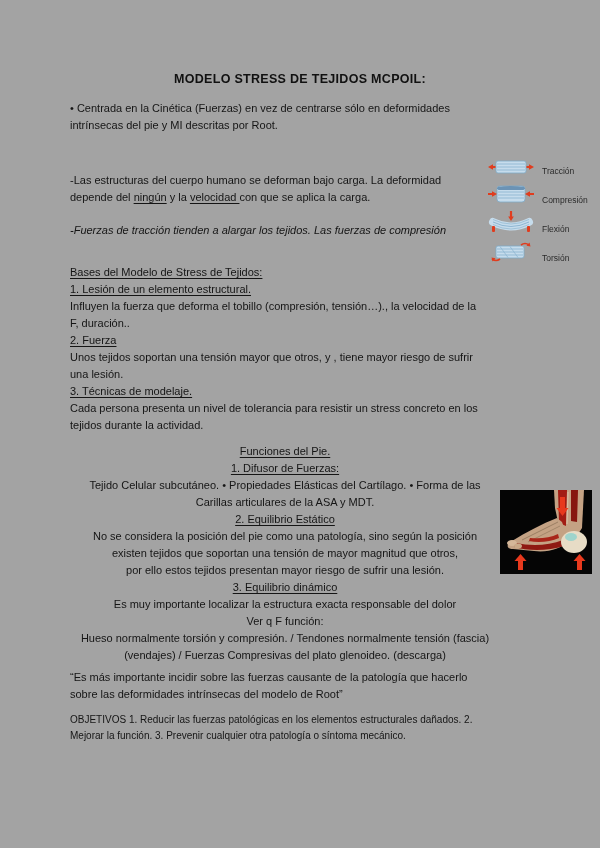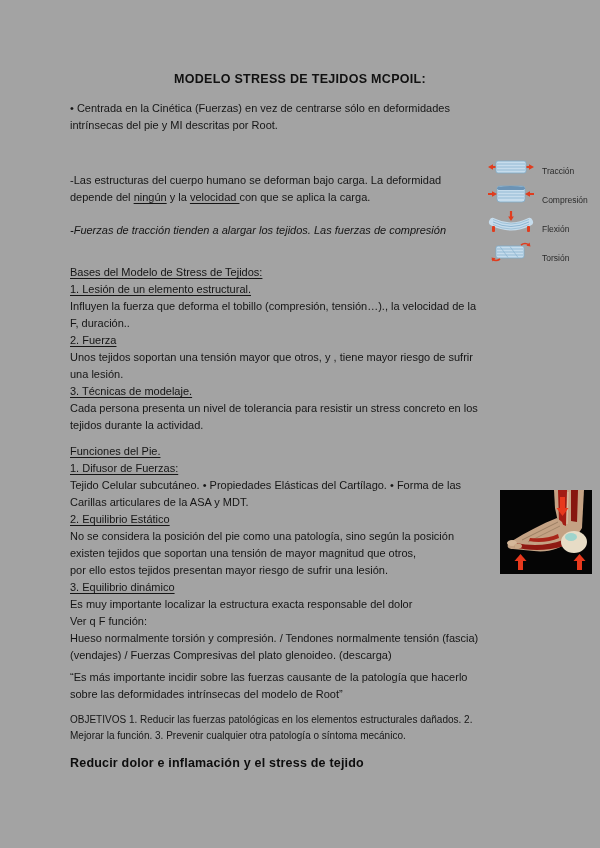--- a/index.html
+++ b/index.html
@@ -31,21 +31,21 @@
   .block .ln { white-space: nowrap; }
   .u {
     text-decoration: underline;
     text-underline-offset: 2px;
     text-decoration-thickness: 1px;
   }
   .b-intro    { top: 100px; }
   .b-deform   { top: 172px; }
   .b-forces   { top: 222px; font-style: italic; }
   .b-bases    { top: 264px; }
-  .b-func     { top: 443px; }
+  .b-func     { top: 443px; text-align: center; }
   .b-quote    { top: 669px; }
   .b-objetivos{ top: 712px; font-size: 10px; line-height: 16px; }
   .b-heading  {
     top: 755px;
     font-weight: bold;
     font-size: 12.5px;
     letter-spacing: 0.2px;
     color: #0d0d0d;
   }
   
@@ -128,21 +128,20 @@
   <div class="block b-quote">
     <div class="ln">“Es más importante incidir sobre las fuerzas causante de la patología que hacerlo</div>
     <div class="ln">sobre las deformidades intrínsecas del modelo de Root”</div>
   </div>
 
   <div class="block b-objetivos">
     <div class="ln">OBJETIVOS 1. Reducir las fuerzas patológicas en los elementos estructurales dañados. 2.</div>
     <div class="ln">Mejorar la función. 3. Prevenir cualquier otra patología o síntoma mecánico.</div>
   </div>
 
-  <div class="block b-heading">Reducir dolor e inflamación y el stress de tejido</div>
 
   <div class="legend">
 
     <div class="legend-row">
       <span class="legend-icon">
         <svg width="46" height="18" viewBox="0 0 46 18">
           <rect x="8" y="3" width="30" height="12" rx="2" fill="#c6dcec" stroke="#7ea9c7" stroke-width="0.8"></rect>
           <line x1="9" y1="6" x2="37" y2="6" stroke="#8eb6d2" stroke-width="0.9"></line>
           <line x1="9" y1="9" x2="37" y2="9" stroke="#8eb6d2" stroke-width="0.9"></line>
           <line x1="9" y1="12" x2="37" y2="12" stroke="#8eb6d2" stroke-width="0.9"></line>

